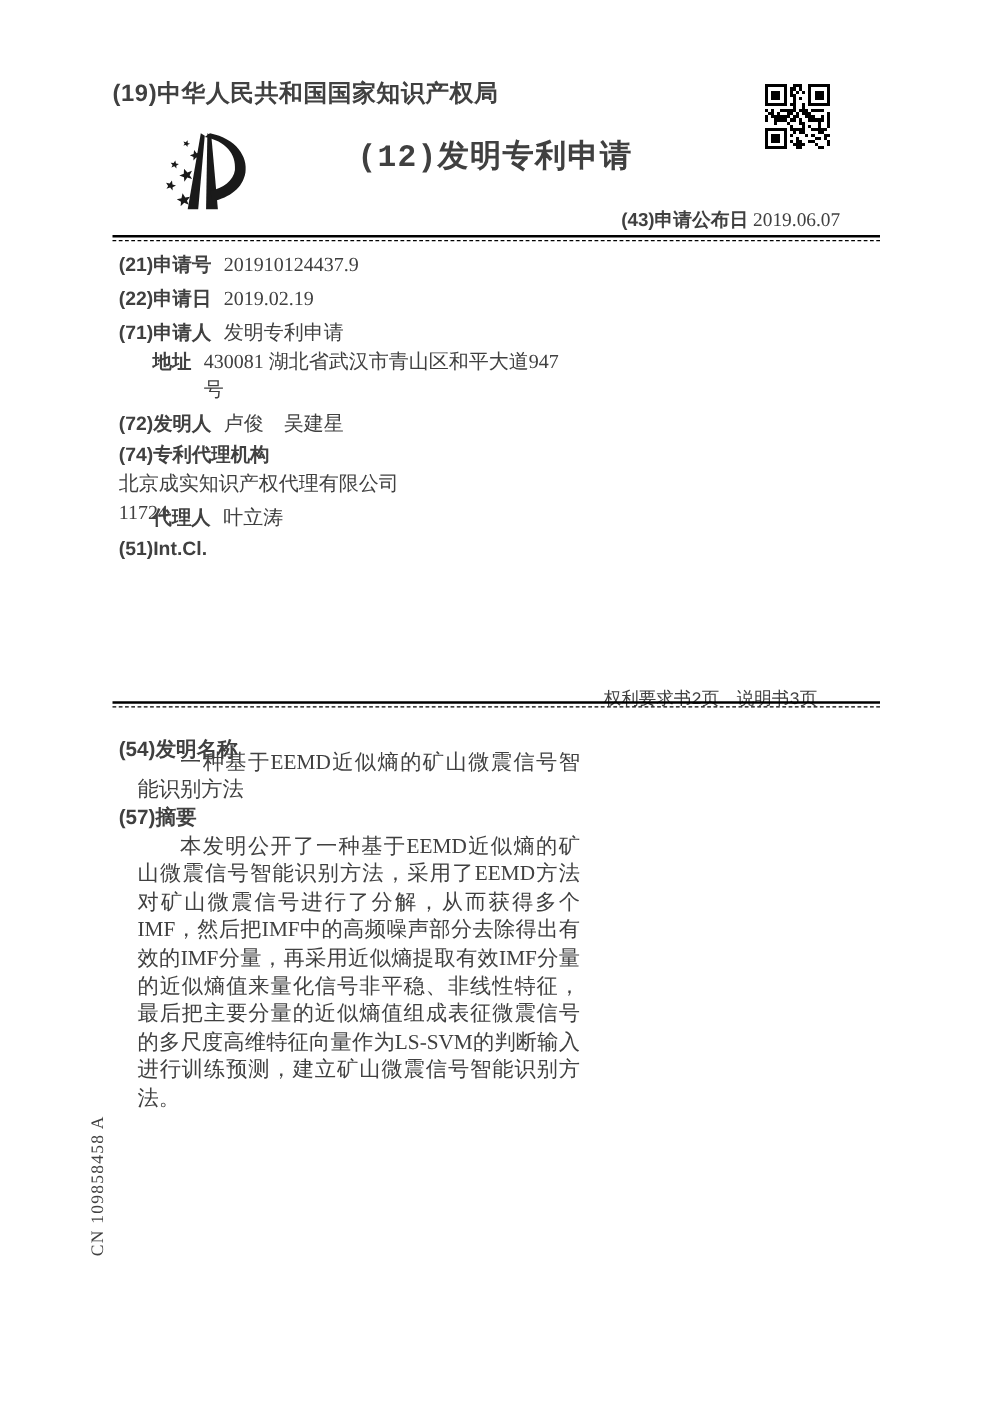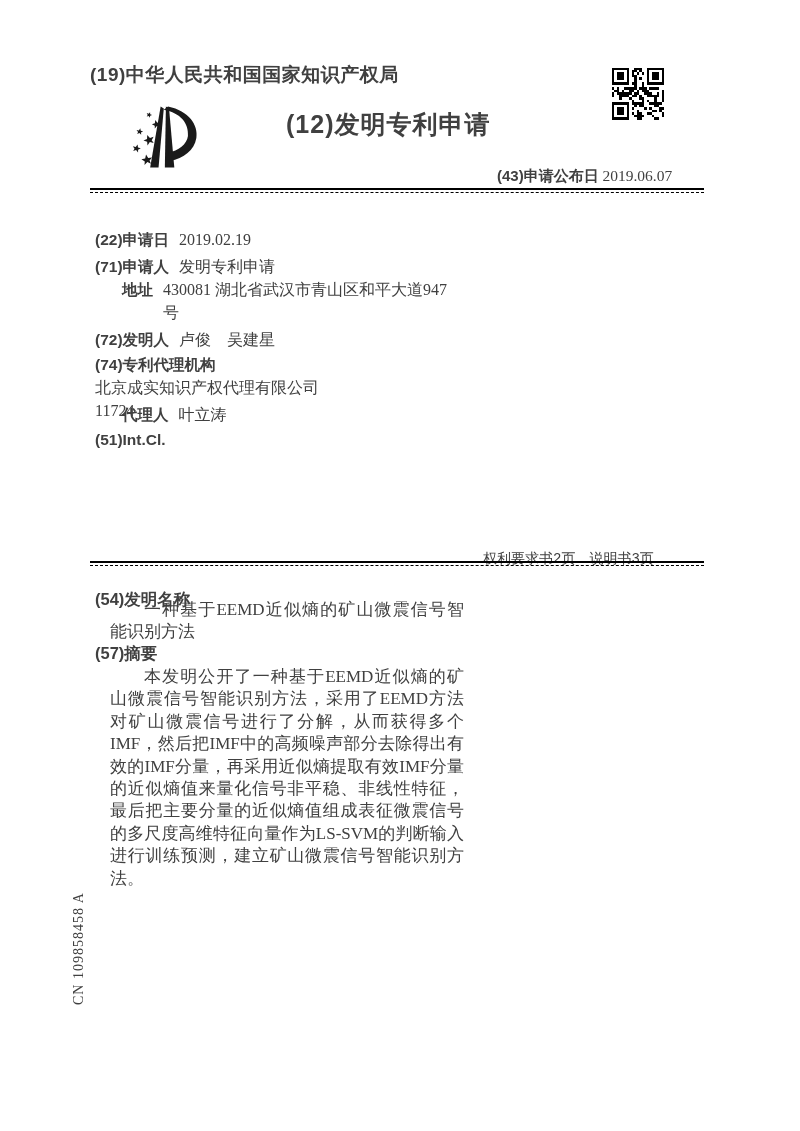--- a/index.html
+++ b/index.html
@@ -6,21 +6,21 @@
   html,body { background:#888; }
   .page {
     position:relative; width:800px; height:1131px; margin:0 auto;
     background:#ffffff; color:#404040; overflow:hidden;
     font-family:"Liberation Serif","DejaVu Serif",serif;
   }
   .hei { font-family:"Liberation Sans","DejaVu Sans",sans-serif; font-weight:bold; }
   .abs { position:absolute; }
 
   .office-line { left:90px; top:62px; font-size:19px; letter-spacing:0.5px; }
-  .doc-type   { left:286px; top:108px; font-size:25px; letter-spacing:1px; }
+  .doc-type   { left:286px; top:108px; font-size:25px; letter-spacing:1px;font-family:Liberation Mono, monospace; }
 
   .logo { left:126px; top:104px; width:84px; height:68px; }
   .qr   { left:612px; top:67px; width:52px; height:53px; }
 
   .pub-row { left:497px; font-size:15px; white-space:nowrap; }
   .pub-row .lab { font-family:"Liberation Sans","DejaVu Sans",sans-serif; font-weight:bold; }
   .pub-row .val { font-size:15.5px; }
   .pub-number { top:144px; }
   .pub-date   { top:167px; }
 
@@ -215,20 +215,24 @@
       <rect x="18" y="20" width="1" height="1" fill="#000"></rect>
     </svg>
 
   <div class="abs pub-row pub-date">
     <span class="lab">(43)申请公布日</span>
     <span class="val">2019.06.07</span>
   </div>
 
   <div class="abs rule rule1"></div>
 
+  <div class="abs brow r21">
+    <span class="lab">(21)申请号</span>
+    <span class="val">201910124437.9</span>
+  </div>
 
   <div class="abs brow r22">
     <span class="lab">(22)申请日</span>
     <span class="val">2019.02.19</span>
   </div>
 
   <div class="abs brow r71">
     <span class="lab">(71)申请人</span>
     <span class="val">发明专利申请</span>
   </div>

